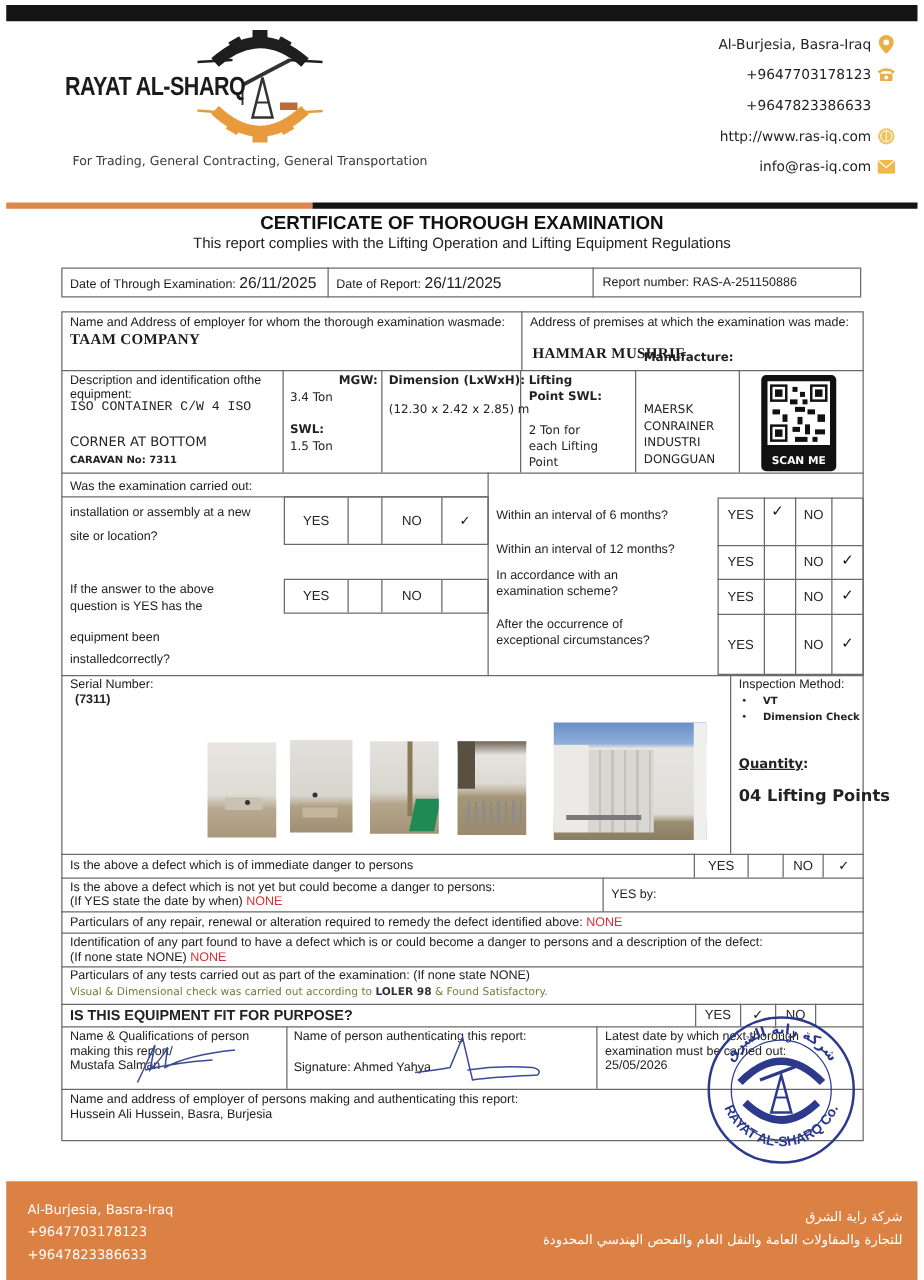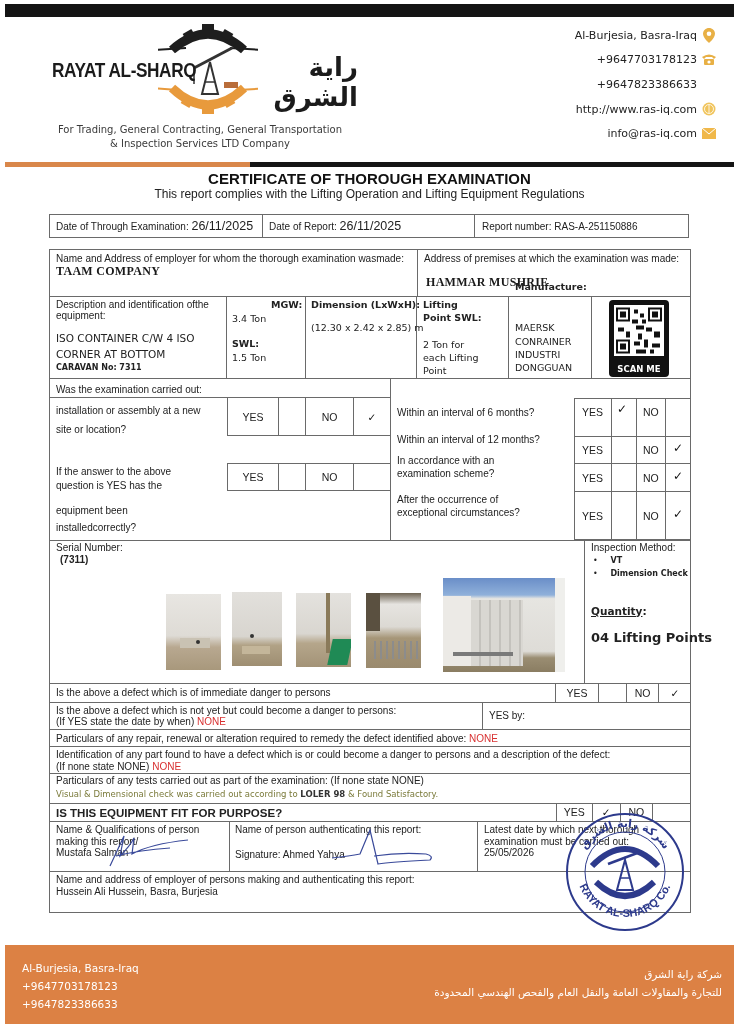--- a/index.html
+++ b/index.html
@@ -74,26 +74,24 @@
     <line x1="-30" y1="64" x2="20" y2="68" stroke="#e89a3c" stroke-width="2"></line>
     <line x1="80" y1="68" x2="150" y2="64" stroke="#e89a3c" stroke-width="2"></line>
 
     <line x1="36" y1="46" x2="74" y2="26" stroke="#333" stroke-width="3"></line>
     <polygon points="52,40 44,72 60,72" fill="none" stroke="#333" stroke-width="2"></polygon>
     <line x1="47" y1="60" x2="57" y2="60" stroke="#333" stroke-width="1.5"></line>
     <line x1="36" y1="46" x2="36" y2="62" stroke="#333" stroke-width="1.5"></line>
     <rect x="66" y="60" width="14" height="6" fill="#b96d3a"></rect>
   </svg>
   <div class="logo-en">RAYAT AL-SHARQ</div>
-  <div class="logo-ar">راية الشرق</div>
 </div>
 
 <div class="abs tagline">
   <div>For Trading, General Contracting, General Transportation</div>
-  <div>&amp; Inspection Services LTD Company</div>
 </div>
 
 <div class="contact-row" style="top:28px;">
   <span>Al-Burjesia, Basra-Iraq</span>
   <span class="ic">
     <svg width="12" height="15" viewBox="0 0 12 15">
         <path d="M6 0C2.7 0 0 2.6 0 5.8 0 10 6 15 6 15s6-5 6-9.2C12 2.6 9.3 0 6 0z" fill="#e8b045"></path>
         <circle cx="6" cy="5.8" r="2.3" fill="#fff"></circle>
       </svg>
   </span>
@@ -165,21 +163,21 @@
 
 <div class="ln-v" style="left:226px; top:296px; height:82px;"></div>
 <div class="ln-v" style="left:305px; top:296px; height:82px;"></div>
 <div class="ln-v" style="left:416px; top:296px; height:82px;"></div>
 <div class="ln-v" style="left:508px; top:296px; height:82px;"></div>
 <div class="ln-v" style="left:591px; top:296px; height:82px;"></div>
 <div class="ln-h" style="left:49px; top:378px; width:642px;"></div>
 
 <div class="t" style="left:56px; top:299px;">Description and identification ofthe</div>
 <div class="t" style="left:56px; top:310px;">equipment:</div>
-<div class="t cal" style="left:56px; top:332px; font-size:10.5px;">ISO CONTAINER C/W 4 ISO</div>
+<div class="t cal" style="left:56px; top:320px; font-size:10.5px;font-family:Liberation Mono, monospace;">ISO CONTAINER C/W 4 ISO</div>
 <div class="t cal" style="left:56px; top:348px; font-size:10.5px;">CORNER AT BOTTOM</div>
 <div class="t cal" style="left:56px; top:362px; font-size:8px; font-weight:bold;">CARAVAN No: 7311</div>
 
 <div class="t cal" style="left:232px; top:299px; font-weight:bold;padding-left:39px;">MGW:</div>
 <div class="t cal" style="left:232px; top:313px;">3.4 Ton</div>
 <div class="t cal" style="left:232px; top:338px; font-weight:bold;">SWL:</div>
 <div class="t cal" style="left:232px; top:352px;">1.5 Ton</div>
 
 <div class="t cal" style="left:311px; top:299px; font-weight:bold;">Dimension (LxWxH):</div>
 <div class="t cal" style="left:311px; top:322px;">(12.30 x 2.42 x 2.85) m</div>

